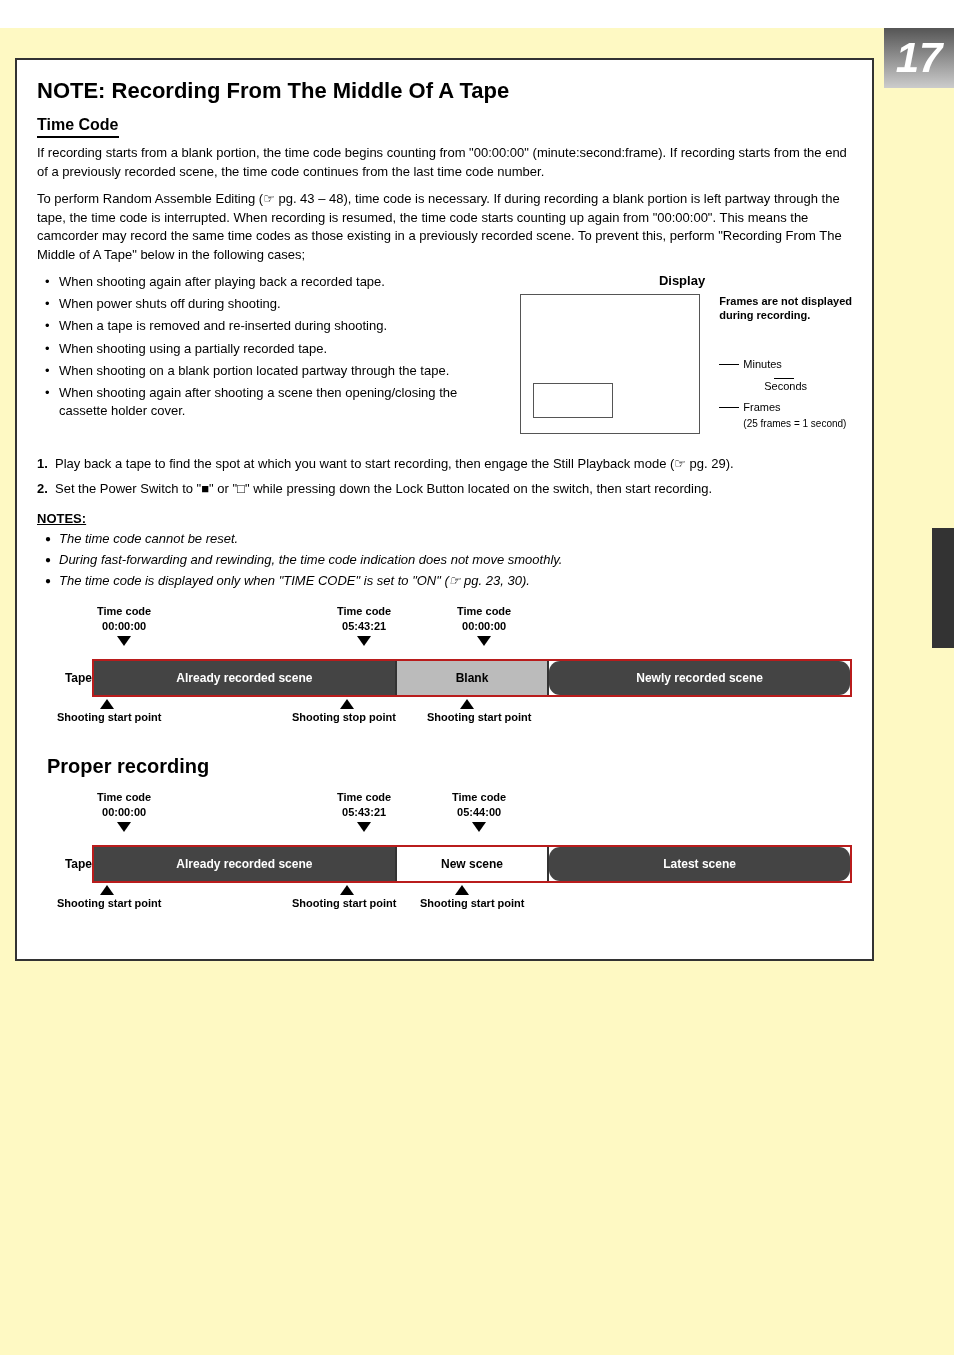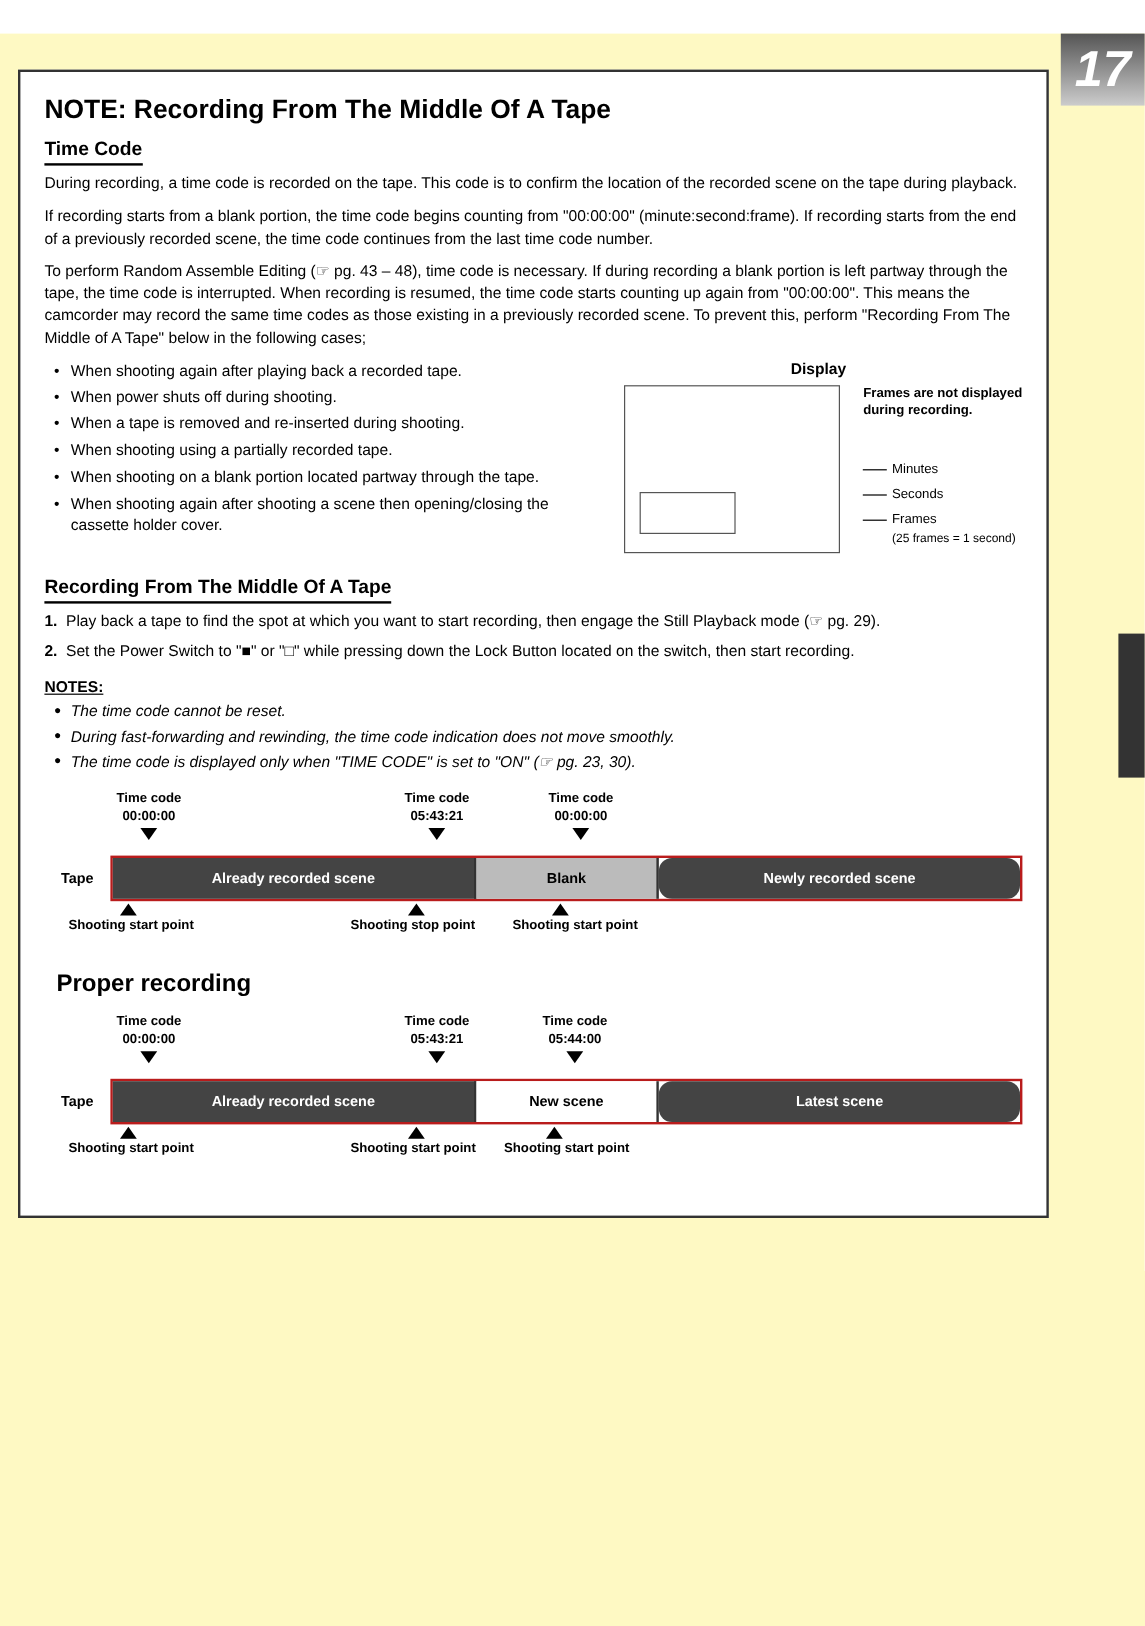--- a/index.html
+++ b/index.html
@@ -182,21 +182,21 @@
     .tape-row {
       display: flex;
       align-items: center;
       margin-bottom: 0;
     }
     .tape-label {
       font-weight: bold;
       font-size: 12px;
       width: 45px;
       text-align: right;
-      padding-right: 14px;
+      padding-right: 0;
       flex-shrink: 0;
     }
     .tape-body {
       display: flex;
       flex: 1;
       border: 2px solid #b91c1c;
       height: 38px;
     }
     .tape-cell {
       display: flex;
@@ -252,21 +252,20 @@
   <div class="right-tab"></div>
 
   <div class="main-box">
 
     <div class="main-title">NOTE: Recording From The Middle Of A Tape</div>
 
     <div class="section-title">
       <span class="section-title-underline">Time Code</span>
     </div>
 
-    <p>During recording, a time code is recorded on the tape. This code is to confirm the location of the recorded scene on the tape during playback.</p>
     <p>If recording starts from a blank portion, the time code begins counting from "00:00:00" (minute:second:frame). If recording starts from the end of a previously recorded scene, the time code continues from the last time code number.</p>
     <p>To perform Random Assemble Editing (☞ pg. 43 – 48), time code is necessary. If during recording a blank portion is left partway through the tape, the time code is interrupted. When recording is resumed, the time code starts counting up again from "00:00:00". This means the camcorder may record the same time codes as those existing in a previously recorded scene. To prevent this, perform "Recording From The Middle of A Tape" below in the following cases;</p>
 
     <div class="two-col">
       <div class="col-left">
         <ul class="bullet-list">
           <li>When shooting again after playing back a recorded tape.</li>
           <li>When power shuts off during shooting.</li>
           <li>When a tape is removed and re-inserted during shooting.</li>
           <li>When shooting using a partially recorded tape.</li>
@@ -283,36 +282,33 @@
             <div class="display-inner-rect"></div>
           </div>
 
           <div style="margin-left:12px; font-size:11px; line-height:1.4; padding-top:0;">
             <div style="margin-bottom:4px; font-weight:bold; font-size:11px; line-height:1.3;">Frames are not displayed<br>during recording.</div>
             <div style="height:30px;"></div>
             <div style="display:flex; align-items:center; margin-bottom:6px;">
               <div style="width:20px; height:1px; background:#000; margin-right:4px;"></div>
               <span>Minutes</span>
             </div>
-            <div style="display:flex; align-items:center; margin-bottom:6px;">
+            <div style="display:flex; align-items:center; margin-bottom:6px;flex-direction:column;">
               <div style="width:20px; height:1px; background:#000; margin-right:4px;"></div>
               <span>Seconds</span>
             </div>
             <div style="display:flex; align-items:flex-start; margin-bottom:6px;">
               <div style="width:20px; height:1px; background:#000; margin-right:4px; margin-top:7px;"></div>
               <span>Frames<br><span style="font-size:10px;">(25 frames = 1 second)</span></span>
             </div>
           </div>
         </div>
       </div>
     </div>
 
-    <div class="section-title">
-      <span class="section-title-underline">Recording From The Middle Of A Tape</span>
-    </div>
 
     <ol class="steps-list">
       <li>
         <span class="step-num">1.</span>
         <span>Play back a tape to find the spot at which you want to start recording, then engage the Still Playback mode (☞ pg. 29).</span>
       </li>
       <li>
         <span class="step-num">2.</span>
         <span>Set the Power Switch to "■" or "□" while pressing down the Lock Button located on the switch, then start recording.</span>
       </li>

